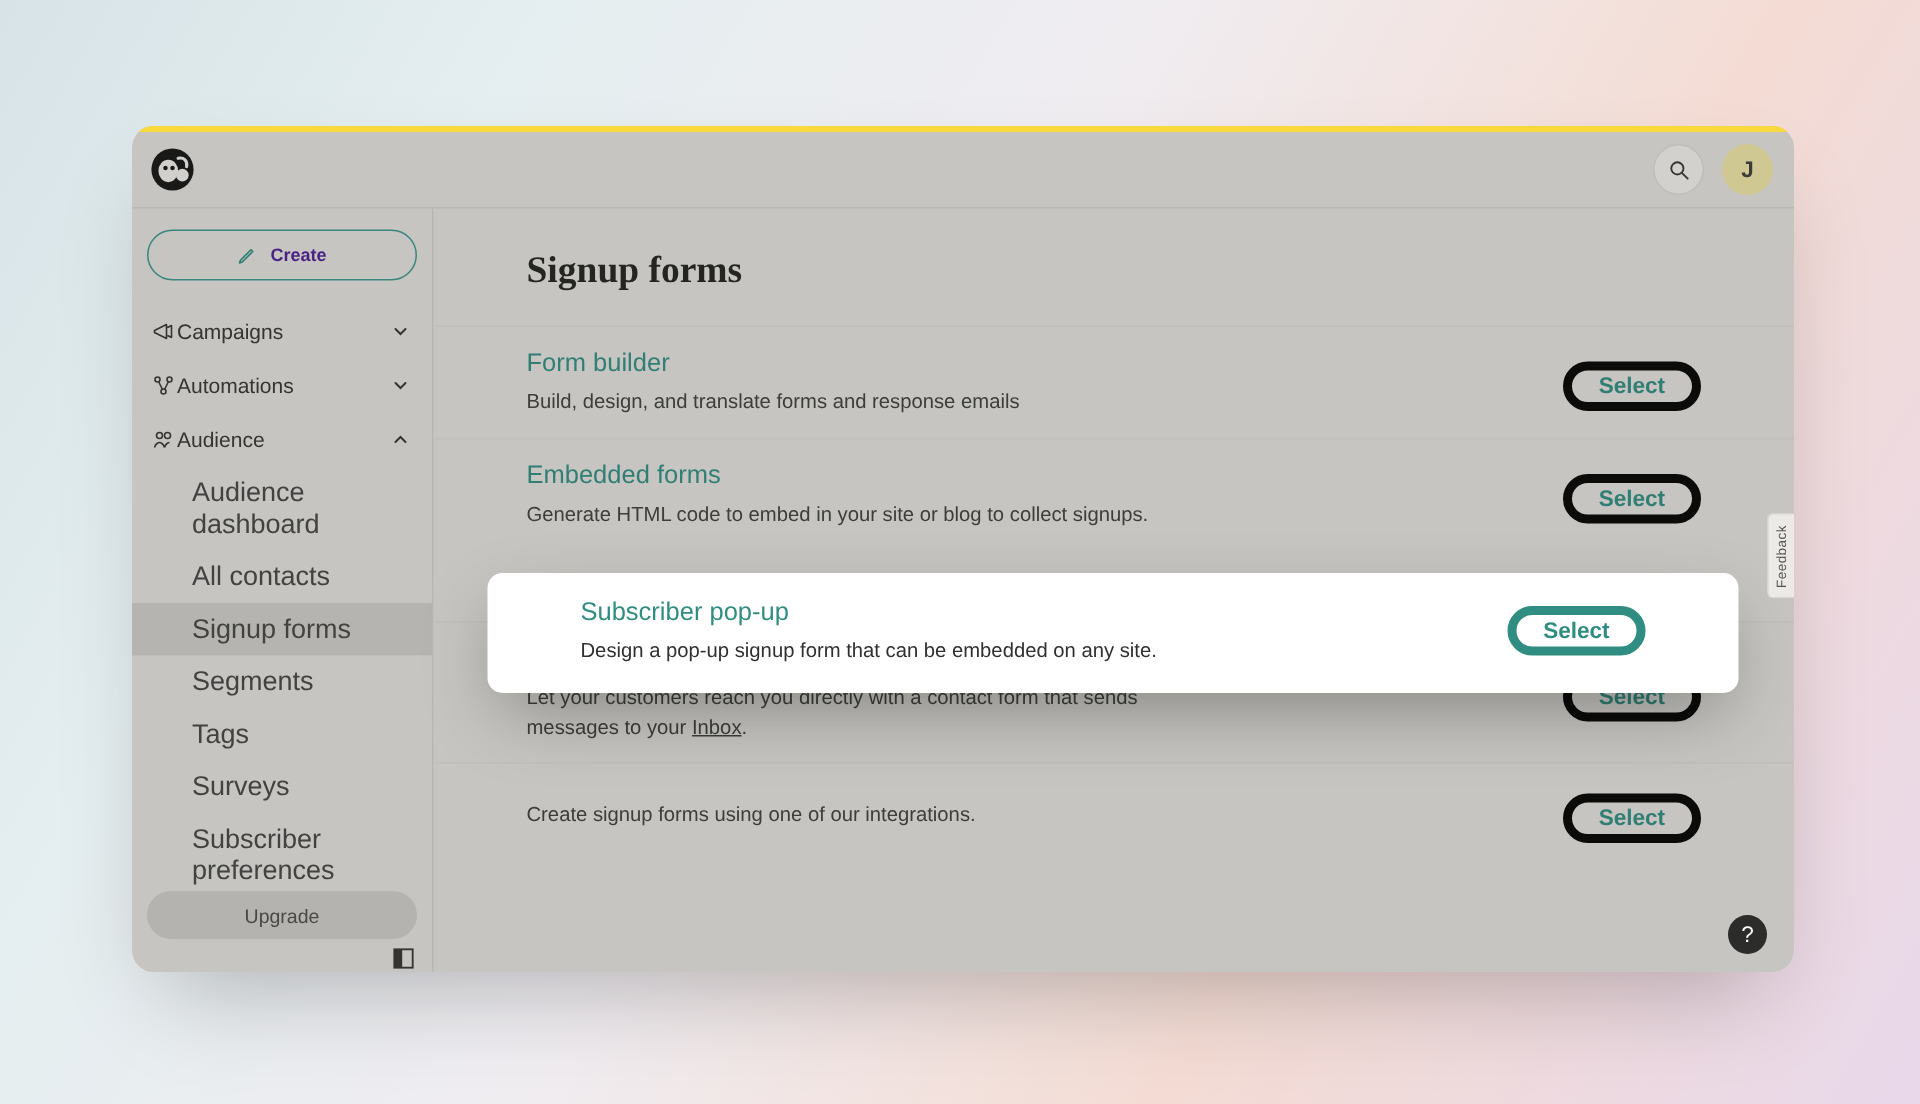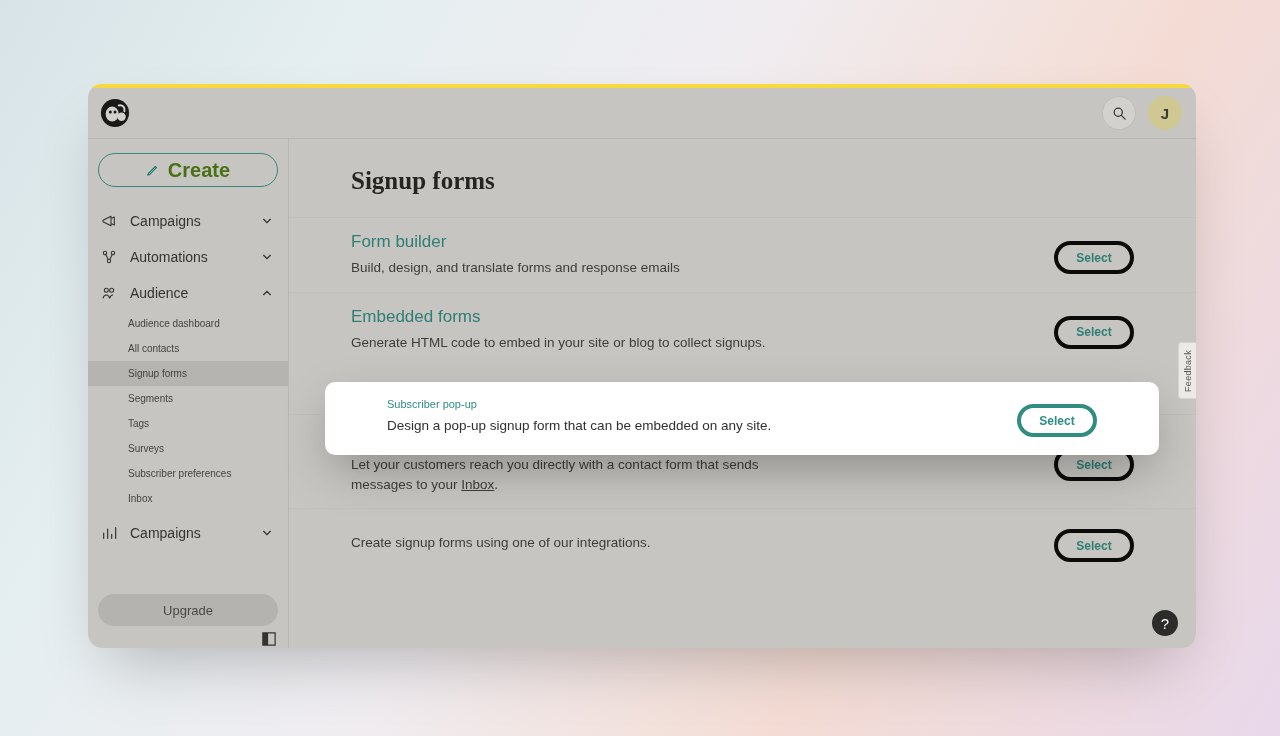--- a/index.html
+++ b/index.html
@@ -35,54 +35,54 @@
   .avatar{ width:34px; height:34px; border-radius:50%; background:#efe7a6; display:flex; align-items:center;justify-content:center; font-weight:600; color:#3b3b3b; font-size:15px;}
 
   
   .sidebar{
     position:absolute; left:0; top:55px; bottom:0; width:201px; border-right:1px solid #d4d3cf;
     padding:14px 10px 0 10px; z-index:2;
   }
   .create-btn{
     width:100%; height:34px; border:1px solid #3a968c; border-radius:18px; background:transparent;
     display:flex; align-items:center; justify-content:center; gap:8px;
-    color:#4d7c0f; font-weight:600; font-size:20px; margin-bottom:16px;
-  }
-  .nav-item{ display:flex; align-items:center; gap:12px; height:36px; padding:0 6px 0 2px; color:#333; font-size:14px; cursor:pointer; border-radius:6px; }
+    color:#4c1d95; font-weight:600; font-size:12px; margin-bottom:16px;
+  }
+  .nav-item{ display:flex; align-items:center; height:36px; padding:0 6px 0 2px; color:#333; font-size:14px; cursor:pointer; border-radius:6px; }
   .nav-item .lbl{ flex:1; }
   .nav-icon{ width:18px; display:flex; justify-content:center; }
   .chev{ width:10px; height:10px; }
-  .sub-item{ display:block; padding:7px 0 7px 30px; font-size:10px; color:#444; cursor:pointer; }
+  .sub-item{ display:block; padding:7px 0 7px 30px; font-size:18px; color:#444; cursor:pointer; }
   .sub-item.active{ background:#d0cfcb; margin-left:-10px; margin-right:-10px; padding-left:40px; }
   .upgrade-wrap{ position:absolute; left:10px; right:10px; bottom:22px; }
   .upgrade-btn{ width:100%; height:32px; border:none; border-radius:16px; background:#cfcecb; color:#4b4b4b; font-size:13px; font-weight:400;}
   .toggle-icon{ position:absolute; right:12px; bottom:2px; width:14px; height:14px; }
   .main{
     position:absolute; left:201px; right:0; top:55px; bottom:0; overflow:hidden; z-index:2;
   }
   .page-title{ font-family: Georgia, 'Times New Roman', serif; font-size:25px; color:#1f1f1d; padding:28px 0 22px 62px; }
 
   .form-row{
     display:flex; align-items:center; justify-content:space-between;
     padding:14px 62px 14px 62px; border-top:1px solid #dedcd8;
   }
   .form-row:first-of-type{ margin-top:0;}
   .ftitle{ color:#2f8d82; font-size:17px; font-weight:500; margin-bottom:6px; }
   .fdesc{ color:#3d3d3b; font-size:13.5px; line-height:1.45; max-width:420px;}
   .fdesc a{ color:#3d3d3b; text-decoration:underline;}
-  .select-btn{ min-width:80px; height:33px; padding:0 18px; border:4px solid #000000; border-radius:17px; background:transparent; color:#2f8d82; font-size:12px; font-weight:600; margin-top:6px;}
+  .select-btn{ min-width:80px; height:33px; padding:0 18px; border:6px solid #000000; border-radius:17px; background:transparent; color:#2f8d82; font-size:15px; font-weight:600; margin-top:6px;}
 
   
   .highlight-card{
     position:absolute; z-index:6; background:#fff; border-radius:10px;
     box-shadow: 0 18px 50px -10px rgba(0,0,0,.35);
     display:flex; align-items:flex-start; justify-content:space-between;
     padding:16px 62px 18px 62px;
   }
-  .highlight-card .ftitle{ color:#2f8d82; font-size:11px;}
+  .highlight-card .ftitle{ color:#2f8d82; font-size:17px;}
   .highlight-card .fdesc{ color:#303030; }
   .highlight-card .select-btn{ border-color:#2f8d82; }
 
   .feedback-tab{
     position:absolute; right:0; top:258px; height:57px; width:18px;
     background:#ebeae7; border:1px solid #d6d5d1; border-right:none;
     border-top-left-radius:4px; border-bottom-left-radius:4px;
     display:flex; align-items:center; justify-content:center; z-index:7;
   }
   .feedback-tab span{ transform:rotate(-90deg); font-size:9px; color:#555; letter-spacing:.3px;}

